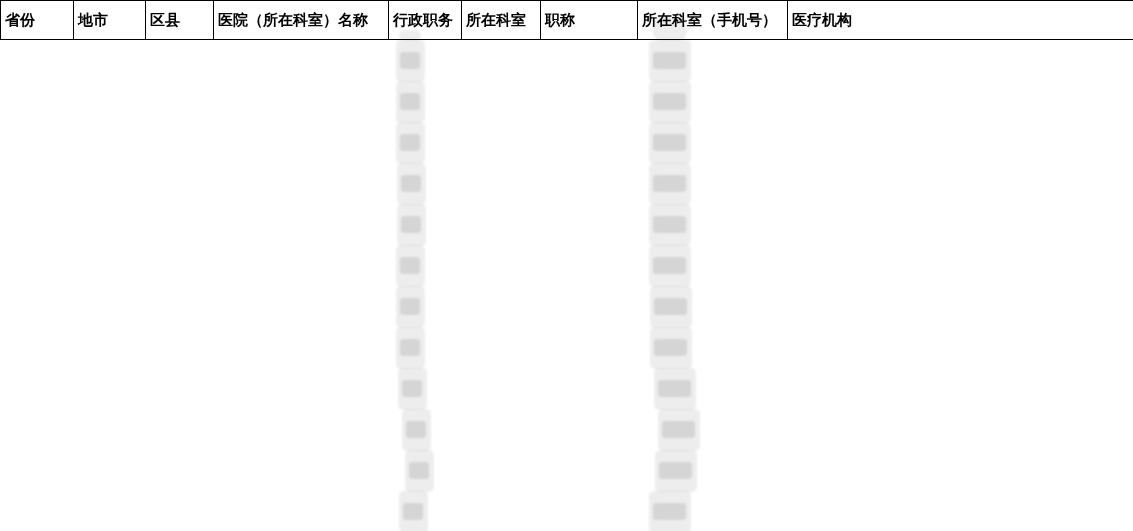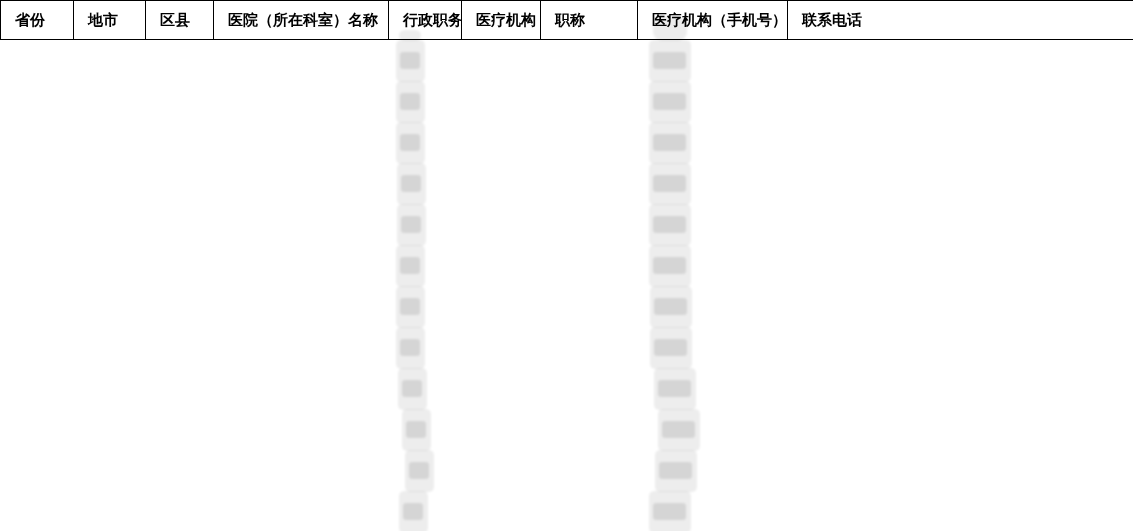--- a/index.html
+++ b/index.html
@@ -7,21 +7,21 @@
     position:relative;
     width:1133px;height:531px;
     overflow:hidden;
     background:#ffffff;
     font-family:"Liberation Sans","DejaVu Sans",sans-serif;
     font-size:15px;color:#000;
   }
   table{border-collapse:collapse;table-layout:fixed;width:1133px;}
   th,td{
     border:1px solid #000;
-    padding:0 14px;
+    padding:0 4px;
     text-align:left;vertical-align:middle;
     overflow:hidden;white-space:nowrap;
   }
   thead th{font-weight:bold;height:38px;}
   
   #redactions{position:absolute;left:0;top:0;width:1133px;height:531px;pointer-events:none;}
   .strip{position:absolute;left:0;top:0;width:100%;height:100%;filter:blur(1px);}
   .seg{position:absolute;background:rgba(0,0,0,0.07);border-radius:5px;}
   .blob{position:absolute;background:rgba(0,0,0,0.10);border-radius:3px;}
 </style>
@@ -41,24 +41,24 @@
         <col style="width:150px">
         <col style="width:346px">
     </colgroup>
     <thead>
       <tr id="header-row">
           <th>省份</th>
           <th>地市</th>
           <th>区县</th>
           <th>医院（所在科室）名称</th>
           <th>行政职务</th>
+          <th>所在科室</th>
+          <th>职称</th>
+          <th>所在科室（手机号）</th>
           <th>医疗机构</th>
-          <th>职称</th>
-          <th>医疗机构（手机号）</th>
-          <th>联系电话</th>
         </tr>
     </thead>
     <tbody id="table-body"></tbody>
   </table>
   <div id="redactions">
       <div class="strip">
         <div class="seg" style="left: 399px; top: 30px; width: 22px; height: 11px; border-radius: 9px;"></div>
         <div class="seg" style="left: 396px; top: 40px; width: 29px; height: 42px;"></div>
         <div class="blob" style="left: 400px; top: 52px; width: 20px; height: 17px;"></div>
         <div class="seg" style="left: 396px; top: 81px; width: 29px; height: 42px;"></div>

